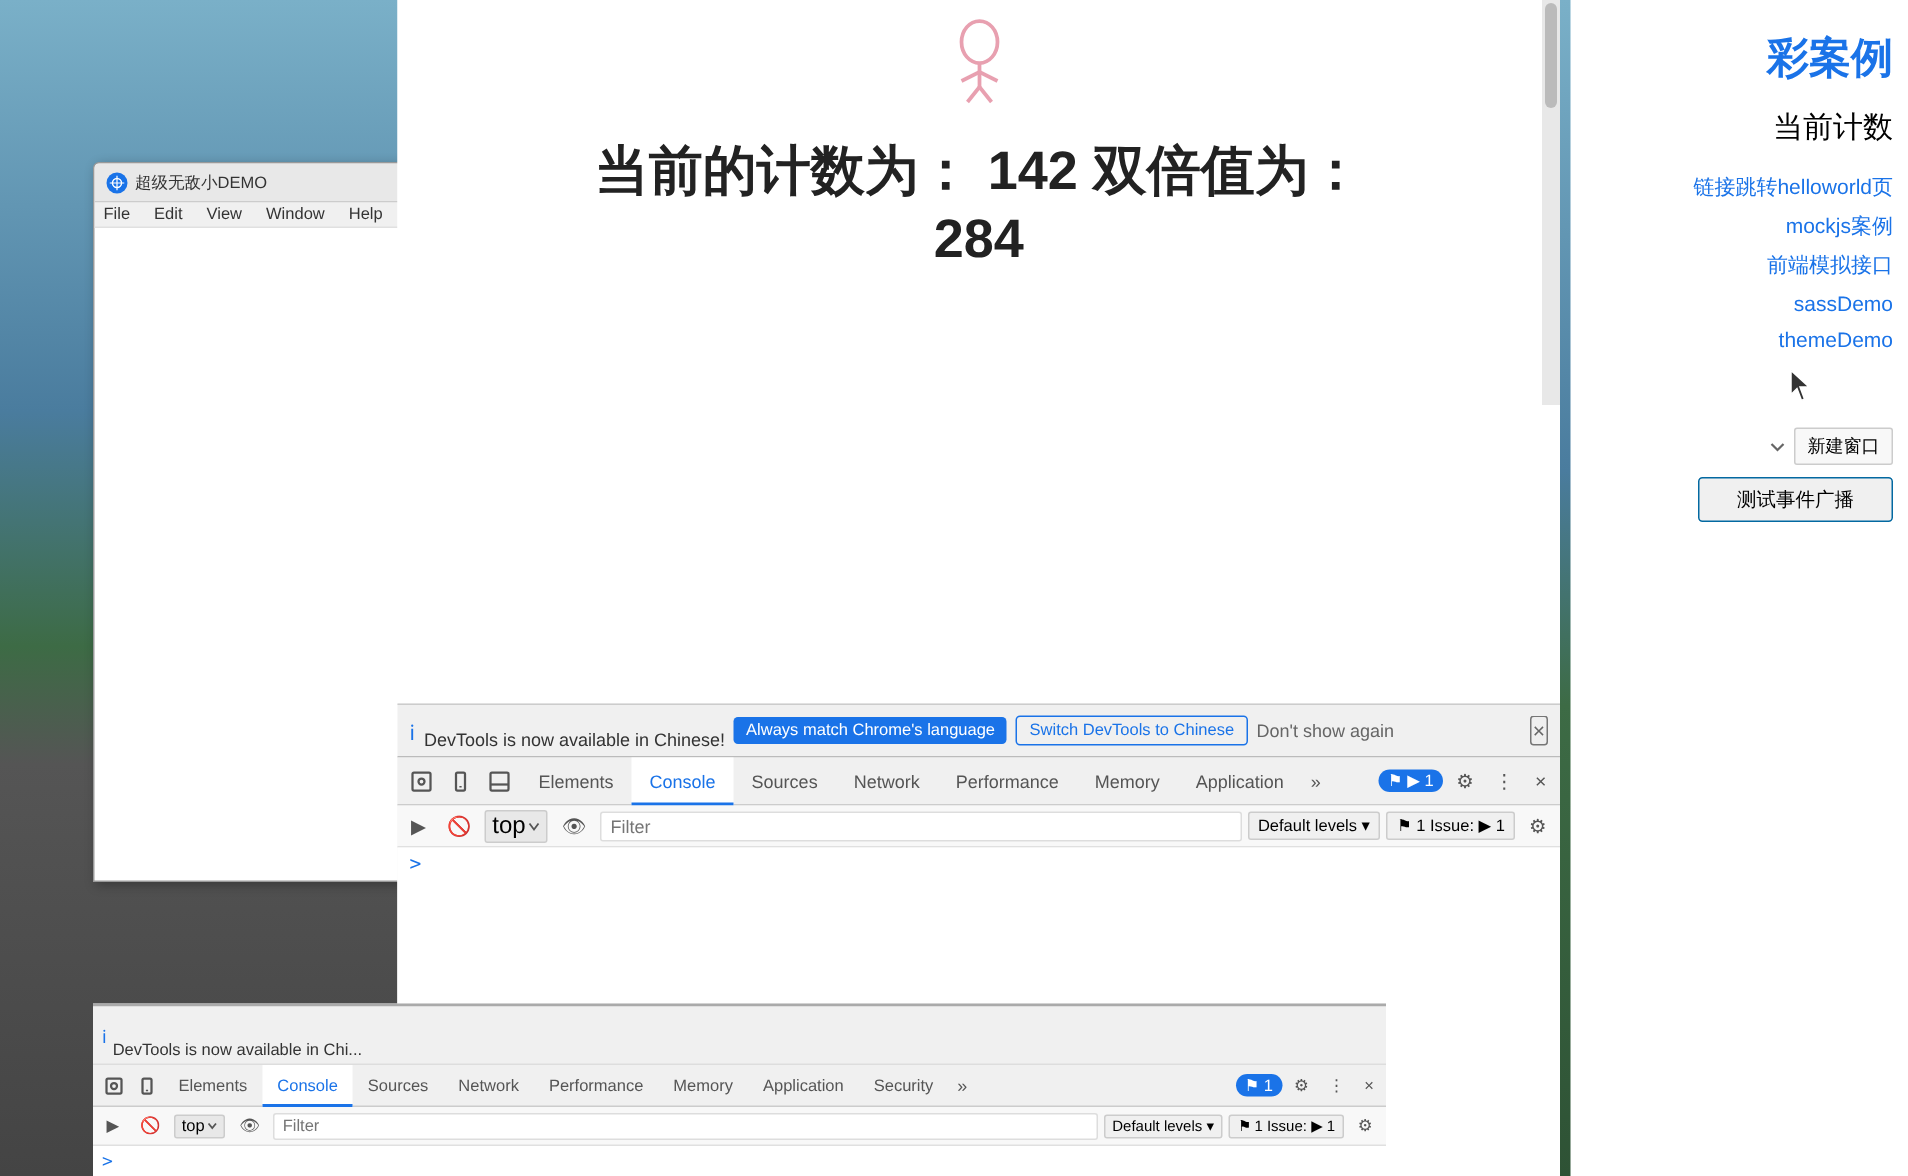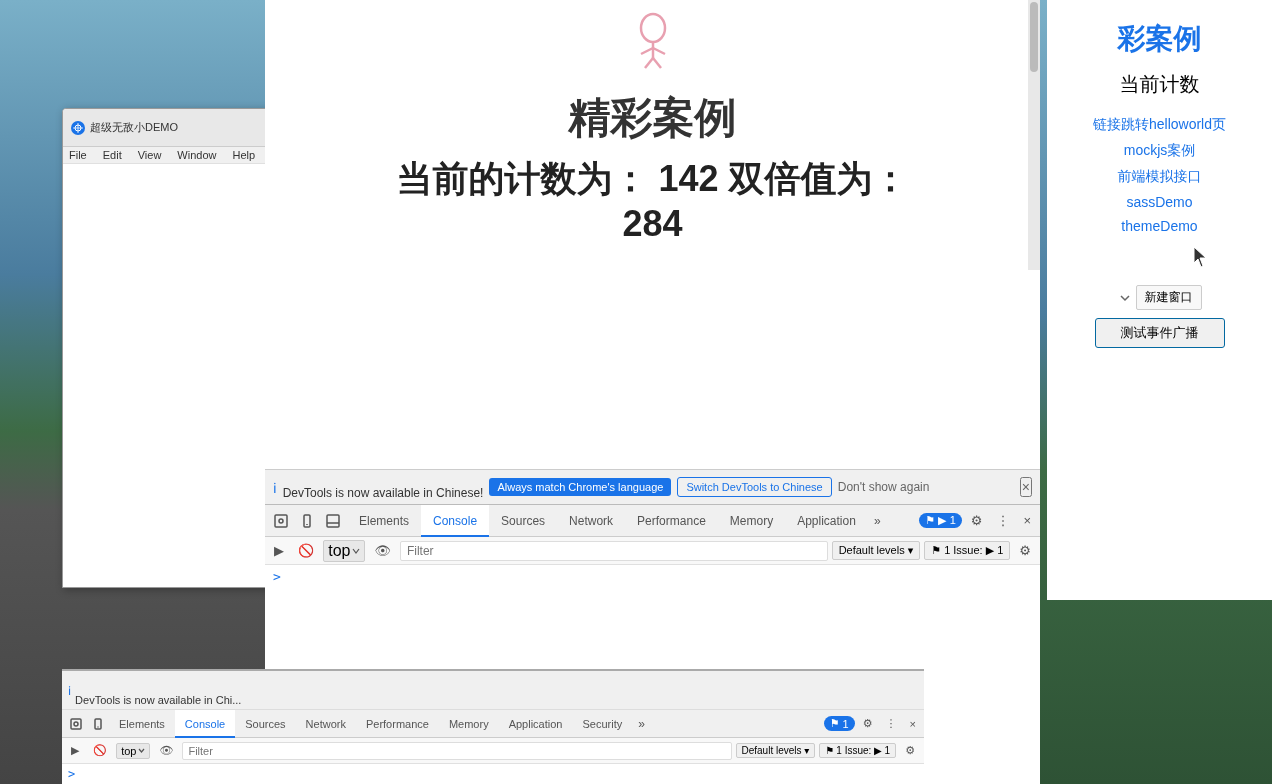--- a/index.html
+++ b/index.html
@@ -30,25 +30,25 @@
       height: 784px;
       background: linear-gradient(180deg, #7ab0c8 0%, #4a7c9e 35%, #3d6b45 55%, #555 65%, #444 100%);
     }
 
     
     .web-content-right {
       position: absolute;
       top: 0;
       right: 0;
       width: 225px;
-      height: 600px;
+      height: 784px;
       background: #fff;
       display: flex;
       flex-direction: column;
-      align-items: center;
+      align-items: flex-end;
       padding: 20px 10px;
       gap: 8px;
     }
 
     .web-content-right .title-blue {
       color: #1a73e8;
       font-size: 28px;
       font-weight: bold;
       text-align: center;
       margin-bottom: 5px;
@@ -337,21 +337,21 @@
       border: 1px solid #999;
       border-radius: 4px 4px 0 0;
       box-shadow: 2px 2px 8px rgba(0,0,0,0.3);
       display: flex;
       flex-direction: column;
       overflow: hidden;
     }
 
     .small-browser-titlebar {
       background: #e8e8e8;
-      height: 38px;
+      height: 26px;
       display: flex;
       align-items: center;
       padding: 0 8px;
       border-bottom: 1px solid #ccc;
       gap: 5px;
     }
 
     .sb-logo {
       width: 14px;
       height: 14px;
@@ -536,21 +536,20 @@
         
         <svg width="60" height="60" viewBox="0 0 60 60" fill="none">
           <ellipse cx="30" cy="18" rx="12" ry="14" stroke="#e8a0b0" stroke-width="2.5" fill="none"></ellipse>
           <line x1="30" y1="32" x2="30" y2="48" stroke="#e8a0b0" stroke-width="2.5"></line>
           <line x1="30" y1="38" x2="18" y2="44" stroke="#e8a0b0" stroke-width="2.5"></line>
           <line x1="30" y1="38" x2="42" y2="44" stroke="#e8a0b0" stroke-width="2.5"></line>
           <line x1="30" y1="48" x2="22" y2="58" stroke="#e8a0b0" stroke-width="2.5"></line>
           <line x1="30" y1="48" x2="38" y2="58" stroke="#e8a0b0" stroke-width="2.5"></line>
         </svg>
       </div>
-      <div class="page-title-zh">精彩案例</div>
       <div class="page-counter-zh">
         <span>当前的计数为：</span>
         <span>142</span>
         <span>双倍值为：</span>
       </div>
       <div style="font-size:36px; font-weight:bold; color:#222;text-align:right;">284</div>
     </div>
 
     <div style="position:absolute; right:0; top:0; width:12px; height:270px; background:#e8e8e8;">
       <div style="width:8px; height:70px; background:#bbb; border-radius:4px; margin:2px auto;"></div>

